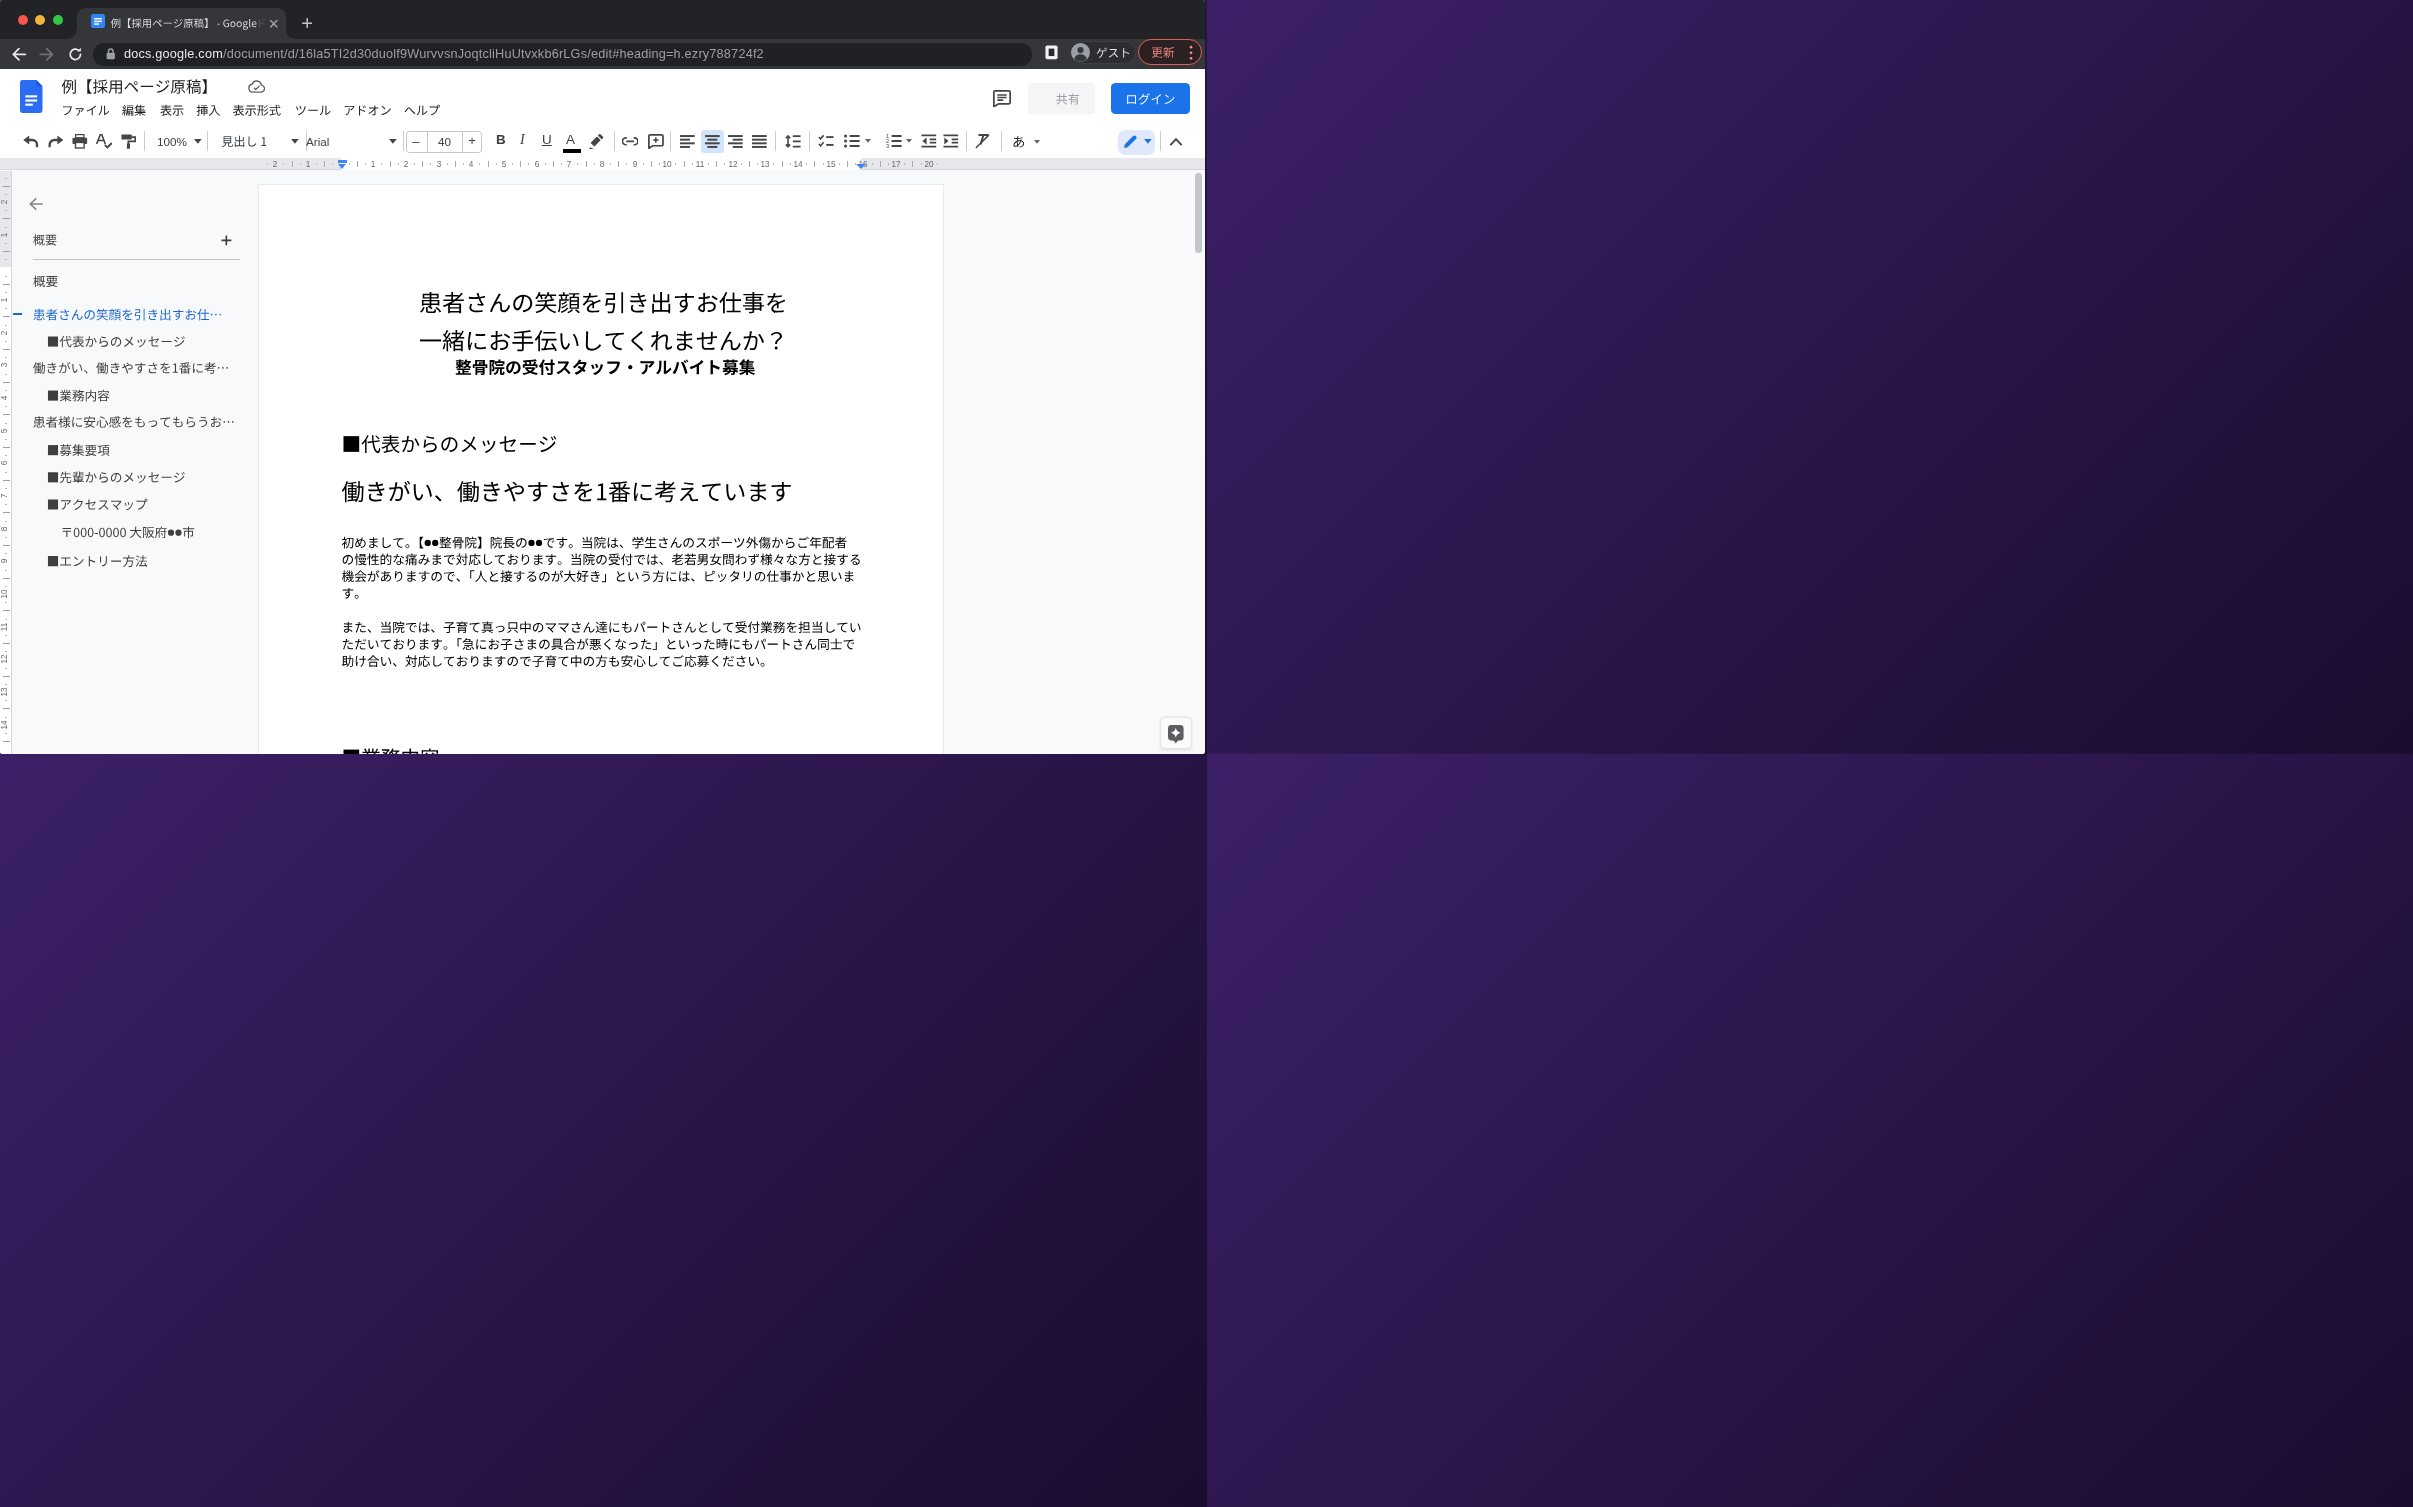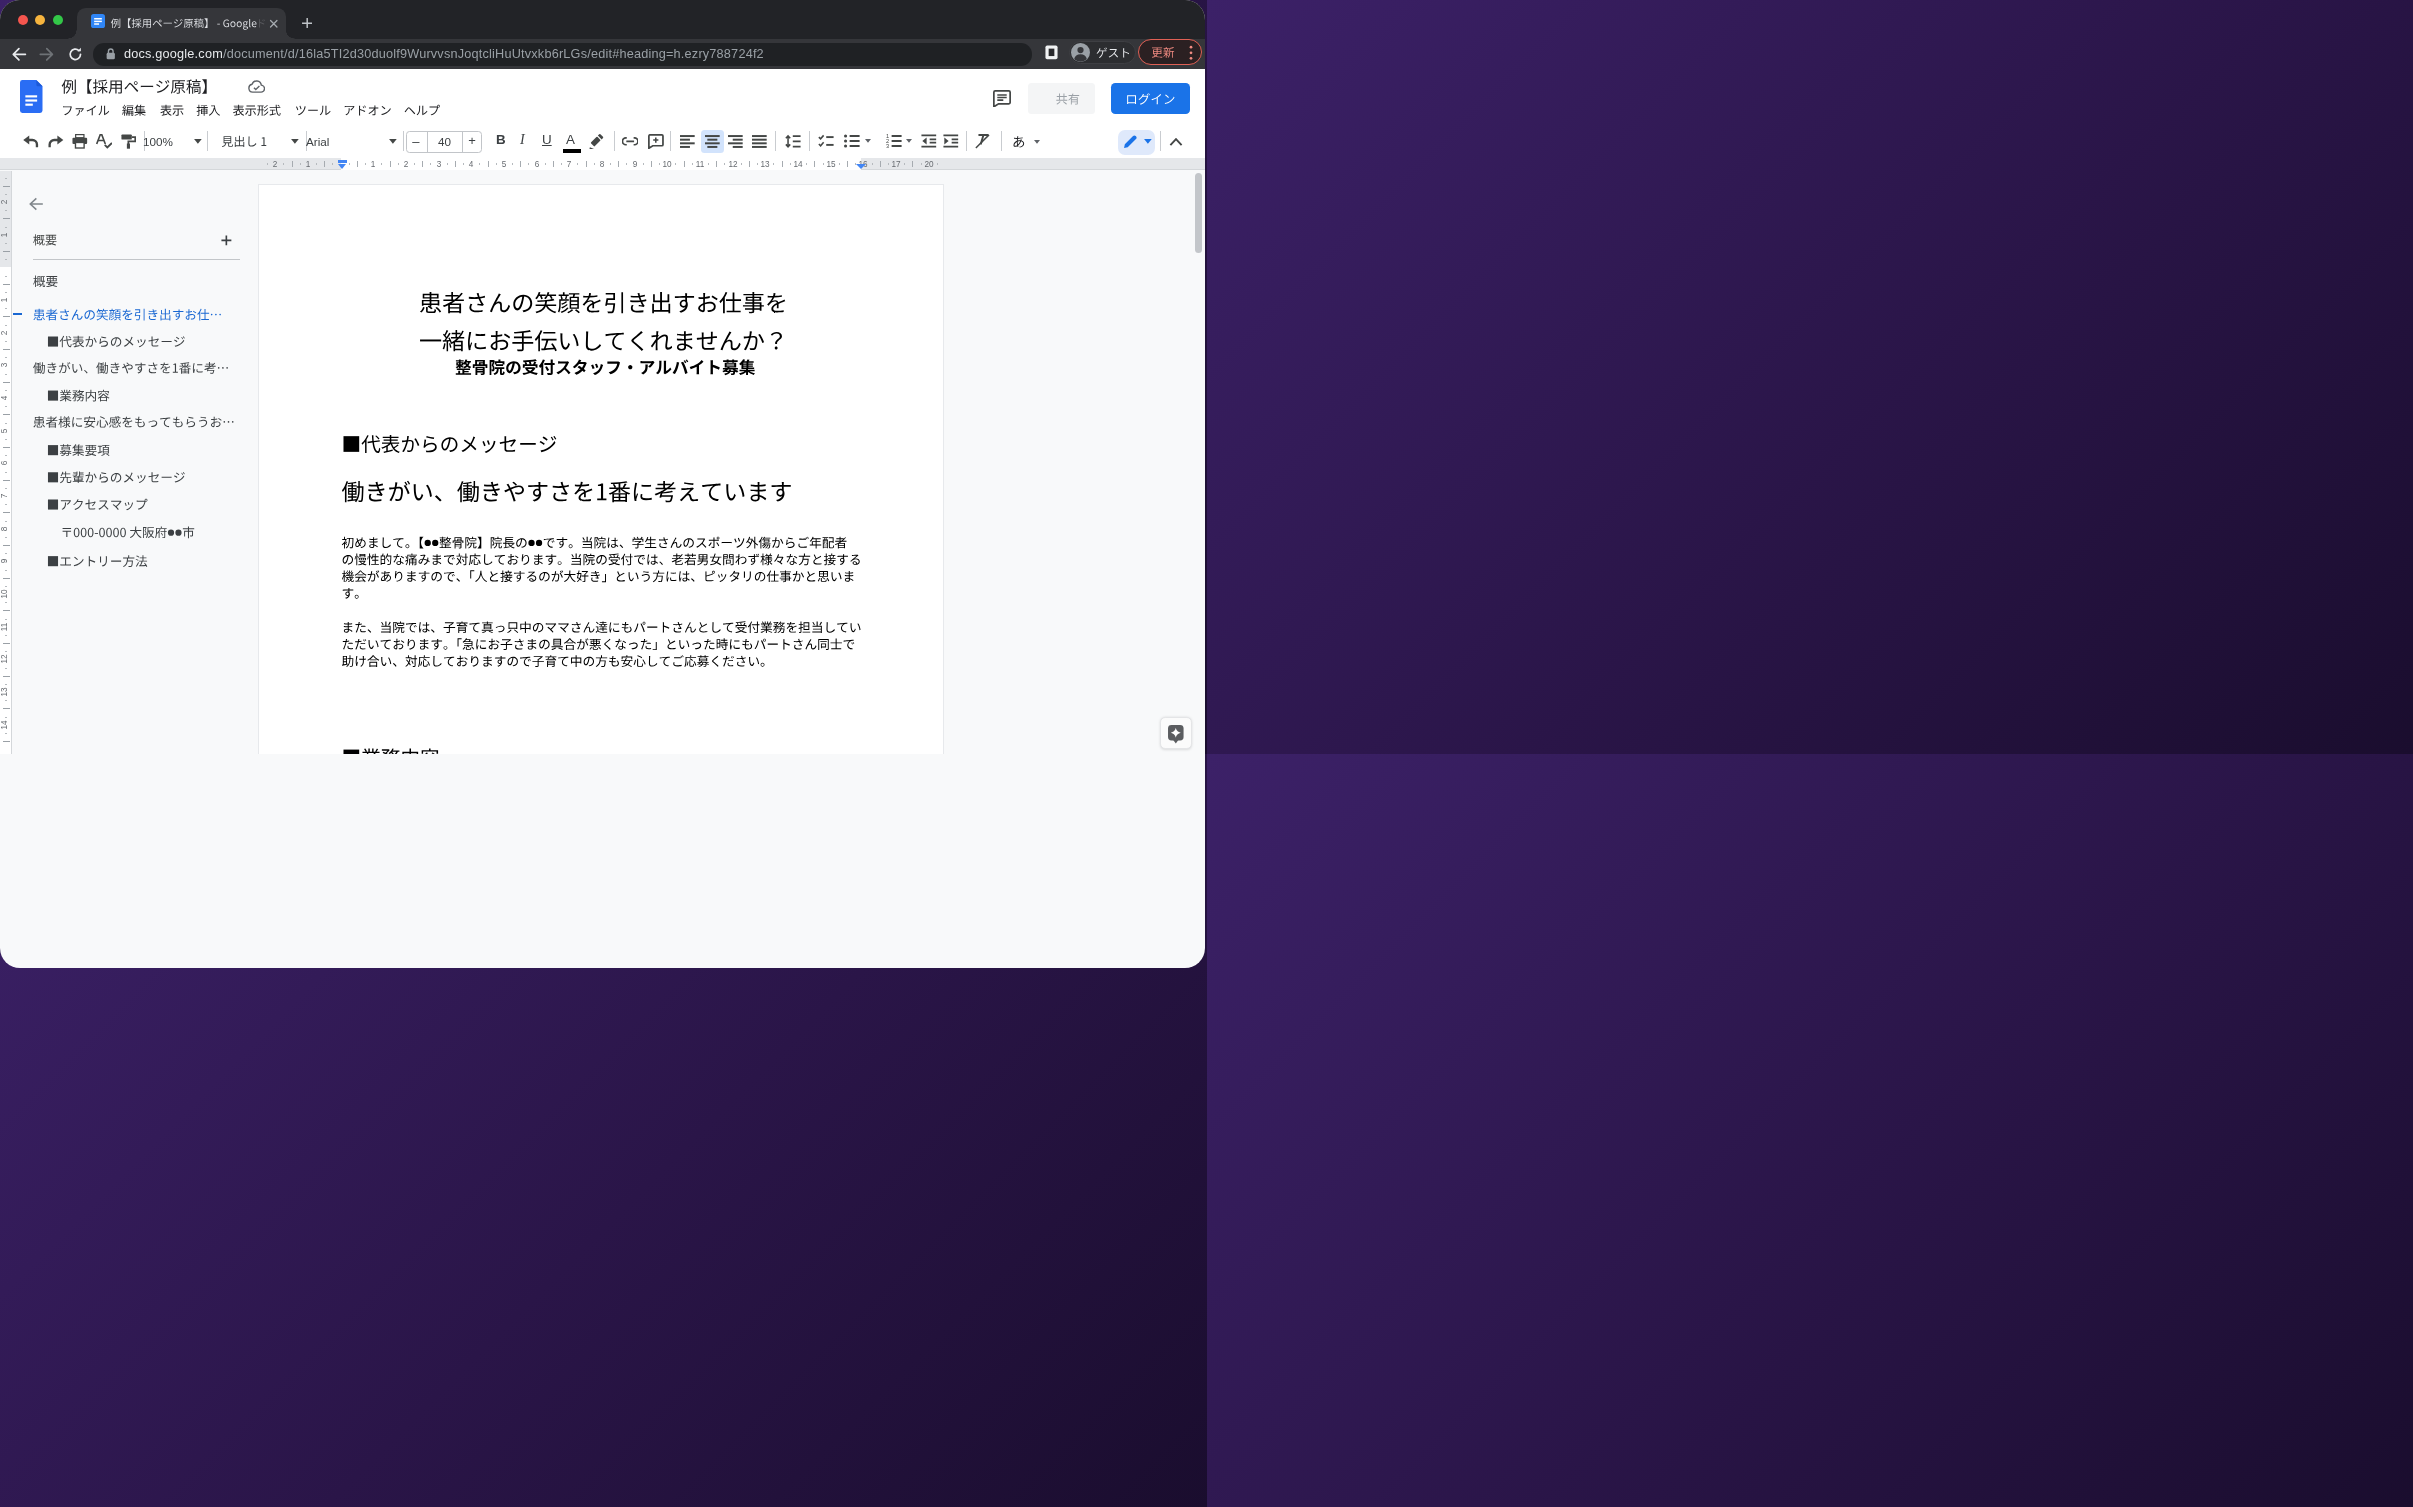--- a/index.html
+++ b/index.html
@@ -1,16 +1,16 @@
 <!DOCTYPE html>
 <html style="font-size:14px"><head><meta charset="utf-8"><style>
 *{margin:0;padding:0;box-sizing:border-box}
 html,body{width:1207px;height:754px;overflow:hidden;background:linear-gradient(135deg,#3c2168 0%,#2a1548 55%,#1a0d2e 100%);
  font-family:"Liberation Sans",sans-serif;-webkit-font-smoothing:antialiased}
-#win{position:absolute;left:0;top:0;width:1205px;height:968px;border-radius:20px;
+#win{position:absolute;left:0;top:0;width:1205px;height:754px;border-radius:3px;
  overflow:hidden;background:#f8f9fa;box-shadow:inset 0 0.9px 0 #6a6b6e}
 .abs{position:absolute}
 #tabstrip{left:0;top:0;width:100%;height:39px;background:#222327}
 #tab{left:77px;top:7.8px;width:209px;height:31px;background:#35363a;border-radius:8.6px 8.6px 0 0}
 #tab:before,#tab:after{content:"";position:absolute;bottom:0;width:8.6px;height:8.6px;background:#35363a}
 #tab:before{left:-8.6px;-webkit-mask:radial-gradient(circle 8.6px at 0 0,transparent 98%,#000)}
 #tab:after{right:-8.6px;-webkit-mask:radial-gradient(circle 8.6px at 8.6px 0,transparent 98%,#000)}
 #lt1,#lt2,#lt3{top:14.7px;width:10.4px;height:10.4px;border-radius:50%}
 #lt1{left:18px;background:#f5554e}#lt2{left:35px;background:#f6b43e}#lt3{left:53px;background:#33c748}
 #ctoolbar{left:0;top:39px;width:100%;height:30px;background:#35363a}
@@ -84,21 +84,21 @@
     <div class="sep" style="left:306px"></div>
     <div class="sep" style="left:403px"></div>
     <div class="sep" style="left:614px"></div>
     <div class="sep" style="left:670px"></div>
     <div class="sep" style="left:775px"></div>
     <div class="sep" style="left:809px"></div>
     <div class="sep" style="left:966px"></div>
     <div class="sep" style="left:1001px"></div>
     <div class="sep" style="left:1160px"></div>
 <div id="sizebox"></div>
-<div class="tbtxt" style="left:143px;top:136px">100%</div>
+<div class="tbtxt" style="left:157px;top:136px">100%</div>
 <div class="tbtxt" style="left:306px;top:136px">Arial</div>
 <div class="tbtxt" style="left:411px;top:136px;width:9.5px;text-align:center;font-size:13px">–</div>
 <div class="tbtxt" style="left:435px;top:136px;width:19px;text-align:center">40</div>
 <div class="tbtxt" style="left:466px;top:135px;width:12px;text-align:center;font-size:13px">+</div>
 <div class="tbtxt" style="left:496px;top:134px;font-size:13.4px;font-weight:bold">B</div>
 <div class="tbtxt" style="left:520px;top:134px;font-size:14px;font-family:'Liberation Serif',serif;font-style:italic">I</div>
 <div class="tbtxt" style="left:542px;top:134px;font-size:13.4px;text-decoration:underline">U</div>
 <div class="tbtxt" style="left:566px;top:134px;font-size:13.4px">A</div>
 <div id="hruler">
       <div id="hrwhite"></div>

